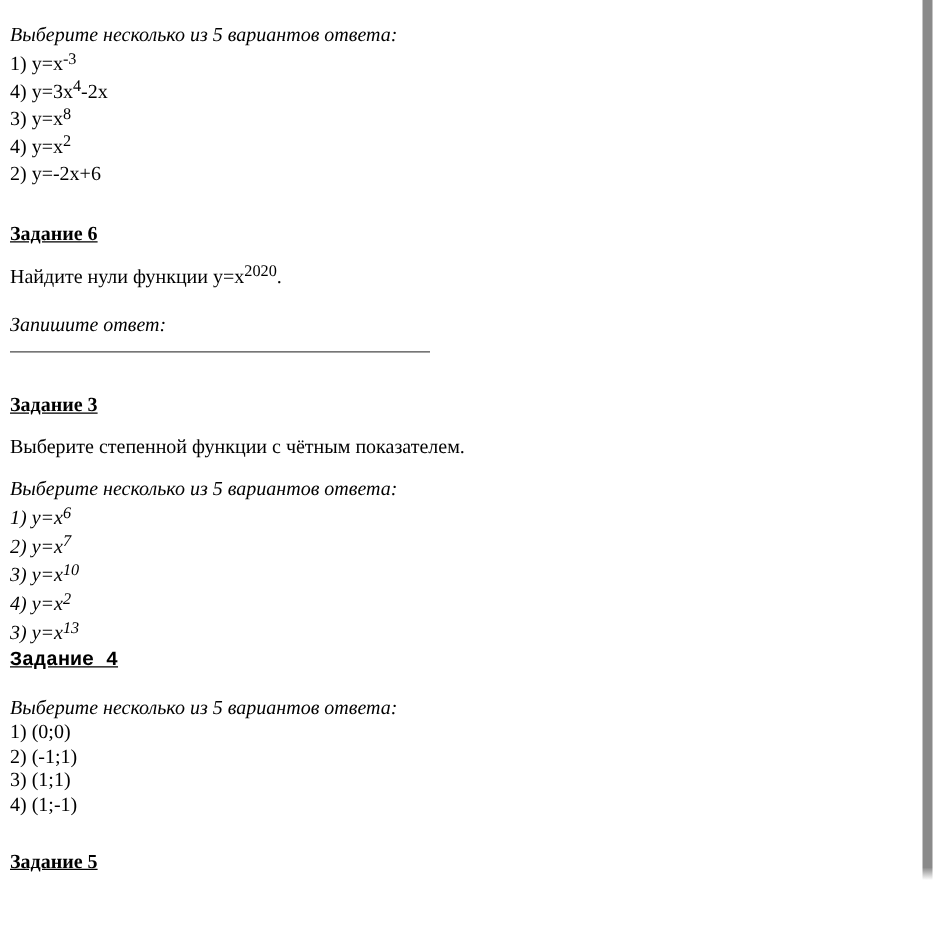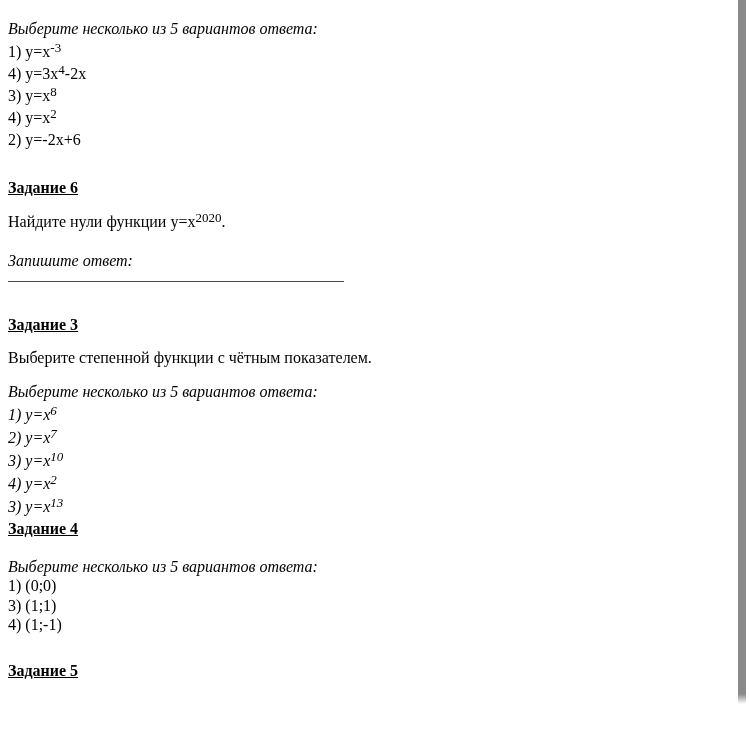--- a/index.html
+++ b/index.html
@@ -31,21 +31,21 @@
   .t2-prompt { margin-top: 14px; }
   .t2-hint { margin-top: 18px; }
   .answer-line {
     margin-top: 1px; width: 336px; height: 10px;
     border-bottom: 1px solid #4a4a4a;
   }
   .t3-heading { margin-top: 33px; }
   .t3-prompt { margin-top: 14px; }
   .t3-hint { margin-top: 15px; }
   .t3-options { margin-top: 2px; font-style: italic; }
-  .t4-heading { margin-top: 1px; }
+  .t4-heading { margin-top: 1px; font-family: Liberation Mono, monospace; }
   .t4-prompt { margin-top: 9px; }
   .t4-hint { margin-top: 19px; }
   .t4-options { margin-top: 0; }
   .t5-heading { margin-top: 26px; }
   .scroll-thumb {
     position: absolute; left: 738px; top: 0; width: 8px; height: 704px;
     background: linear-gradient(to bottom,
       #8a8a8a 0px, #8a8a8a 694px, rgba(138,138,138,0.0) 704px);
   }
 </style>
@@ -83,20 +83,21 @@
       <div class="option"><span>4) y=x</span><sup>2</sup><span></span></div>
       <div class="option"><span>3) y=x</span><sup>13</sup><span></span></div>
     </div>
   </section>
 
   <section>
     <p class="heading t4-heading">Задание 4</p>
     <p class="hint t4-hint">Выберите несколько из 5 вариантов ответа:</p>
     <div class="options plain t4-options">
       <div class="option"><span>1) (0;0)</span></div>
+      <div class="option"><span>2) (-1;1)</span></div>
       <div class="option"><span>3) (1;1)</span></div>
       <div class="option"><span>4) (1;-1)</span></div>
     </div>
   </section>
 
   <section>
     <p class="heading t5-heading">Задание 5</p>
   </section>
 
 </div>

